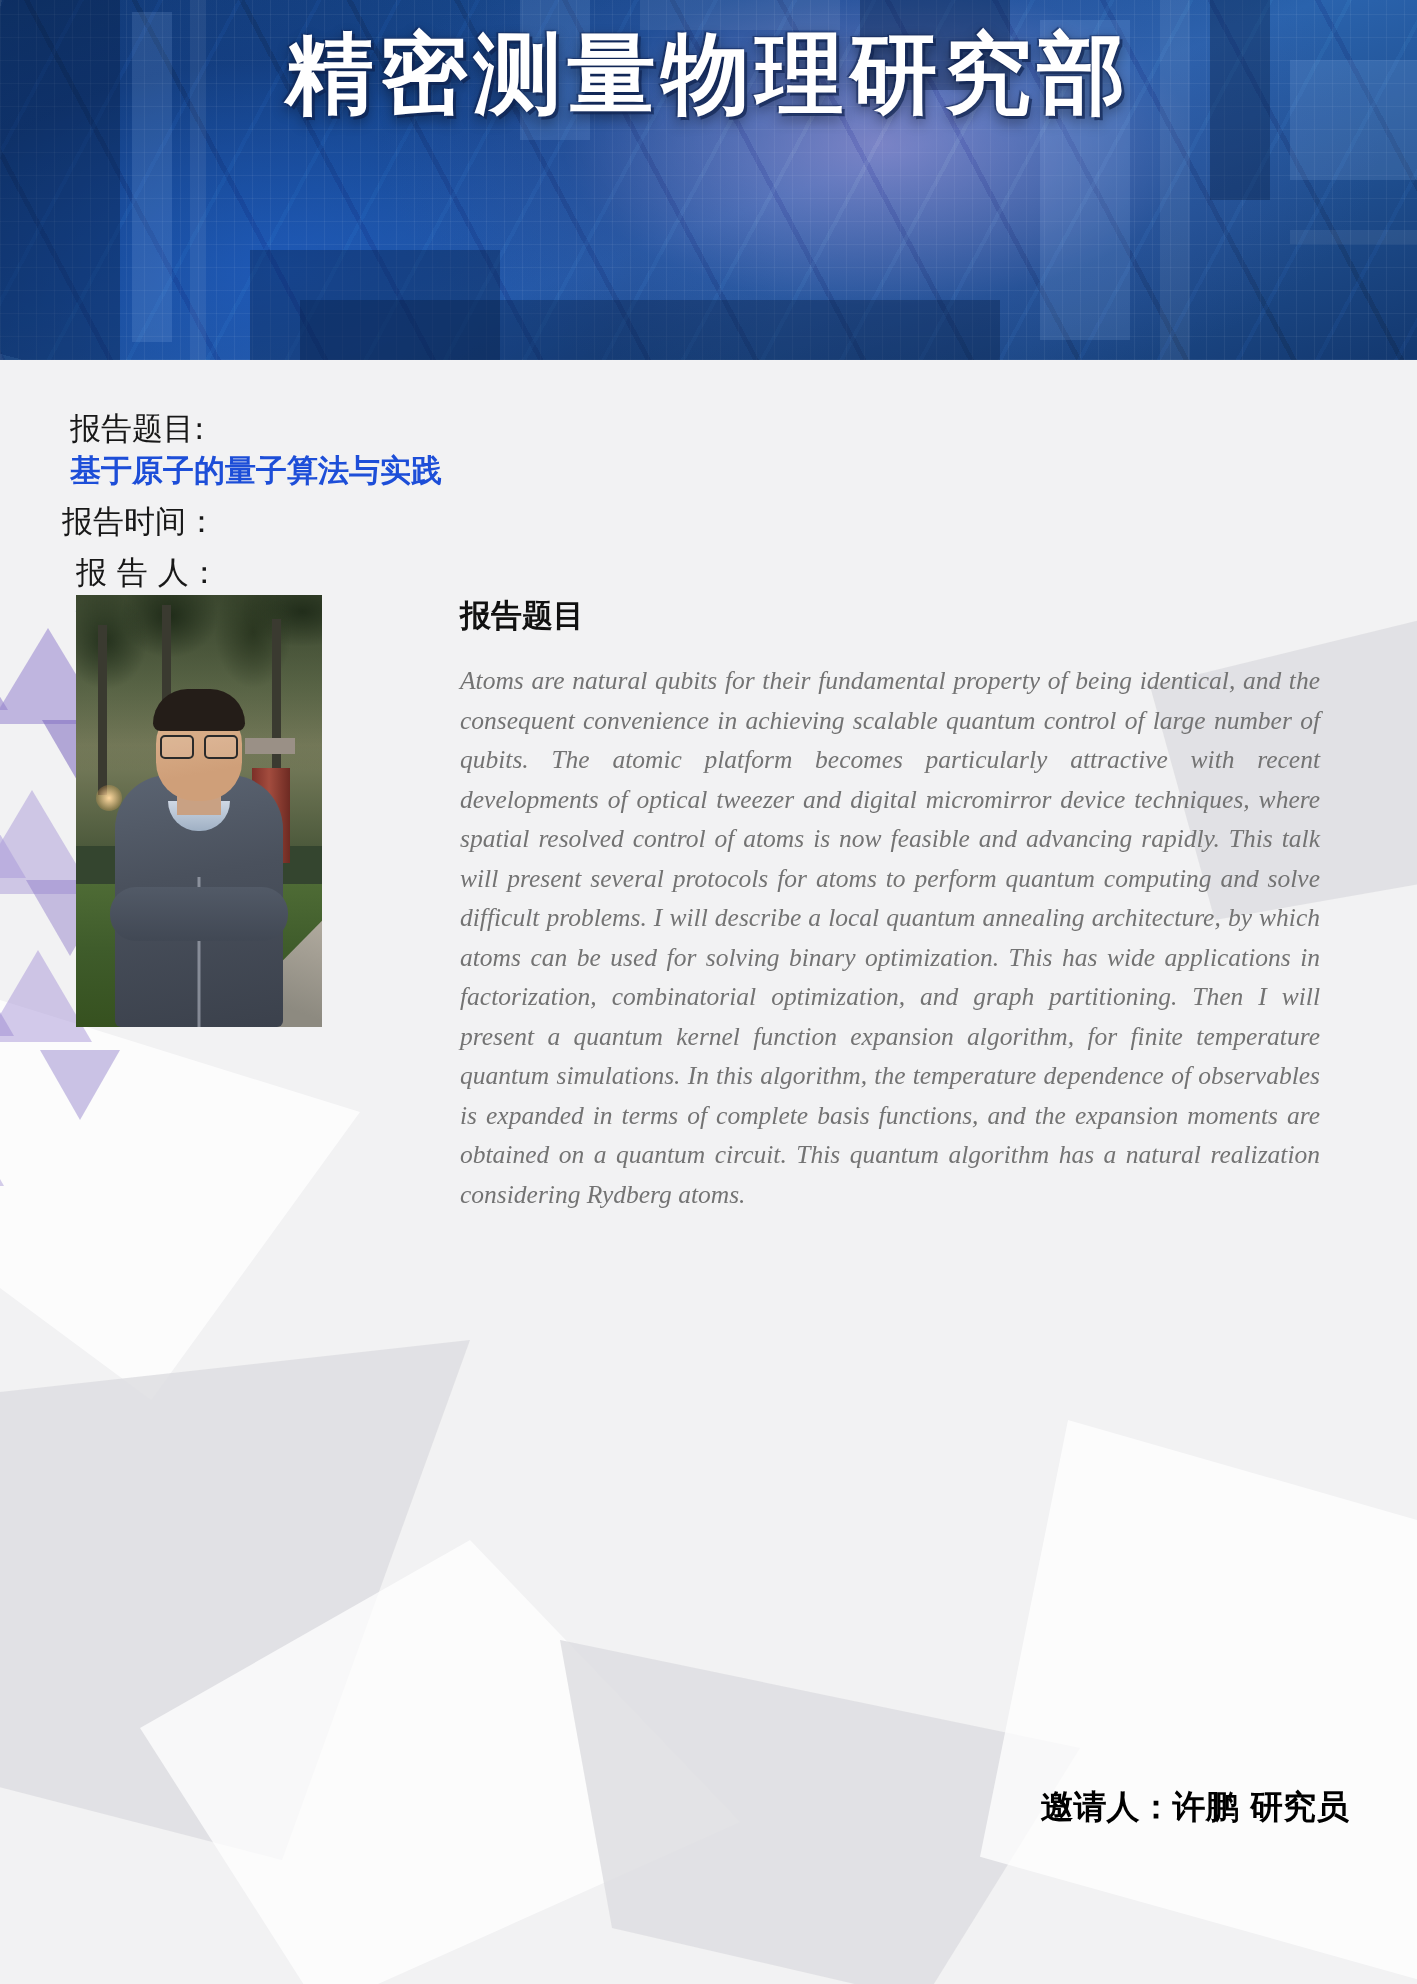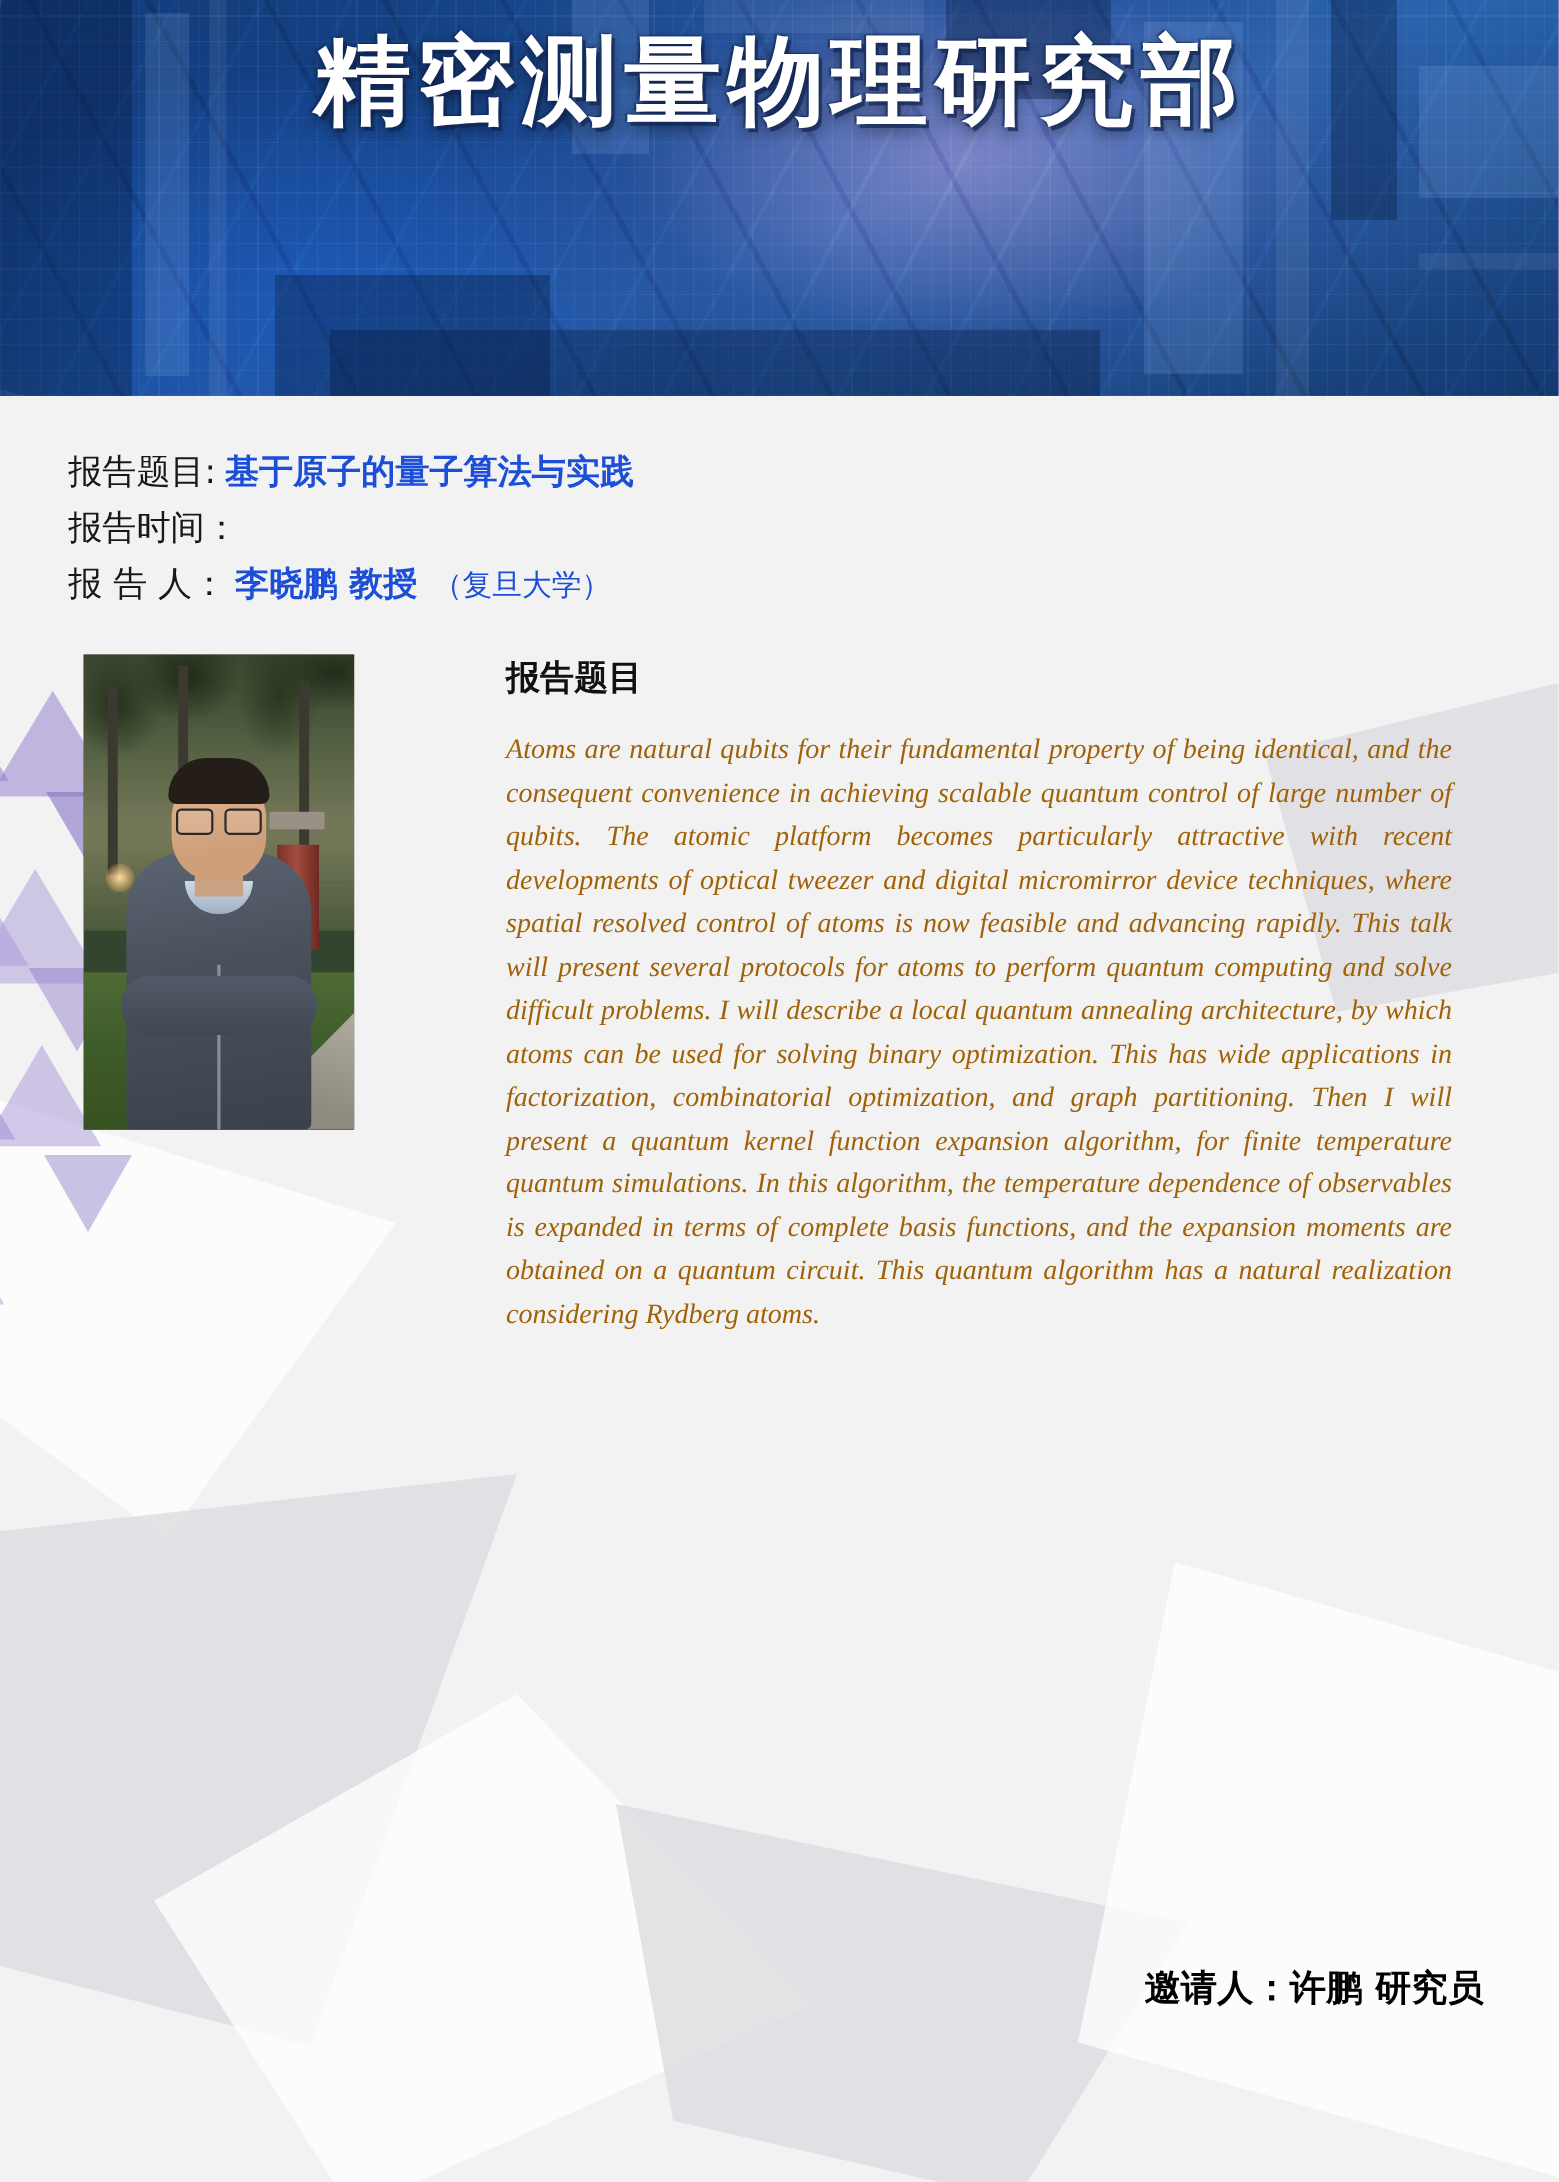--- a/index.html
+++ b/index.html
@@ -98,20 +98,21 @@
     position: absolute;
     left: 62px;
     top: 48px;
     width: 1300px;
   }
   .info-row {
     display: flex;
     align-items: baseline;
     margin-bottom: 9px;
     white-space: nowrap;
+    flex-direction: column;
   }
   .lbl {
     font-family: "DejaVu Sans", sans-serif;
     font-size: 31px;
     color: #181818;
     font-weight: normal;
   }
   .val {
     font-family: "DejaVu Sans", sans-serif;
     font-size: 31px;
@@ -228,21 +229,21 @@
     color: #111;
     margin: 0 0 24px 0;
   }
   .abstract-text {
     font-family: "Liberation Serif", "DejaVu Serif", serif;
     font-style: italic;
     font-size: 25.5px;
     line-height: 39.5px;
     text-align: justify;
     text-justify: inter-word;
-    color: #a16207;
+    color: #737373;
     margin: 0;
   }
 
   .host {
     position: absolute;
     right: 68px;
     top: 1425px;
     font-family: "DejaVu Sans", sans-serif;
     font-size: 33px;
     font-weight: bold;

